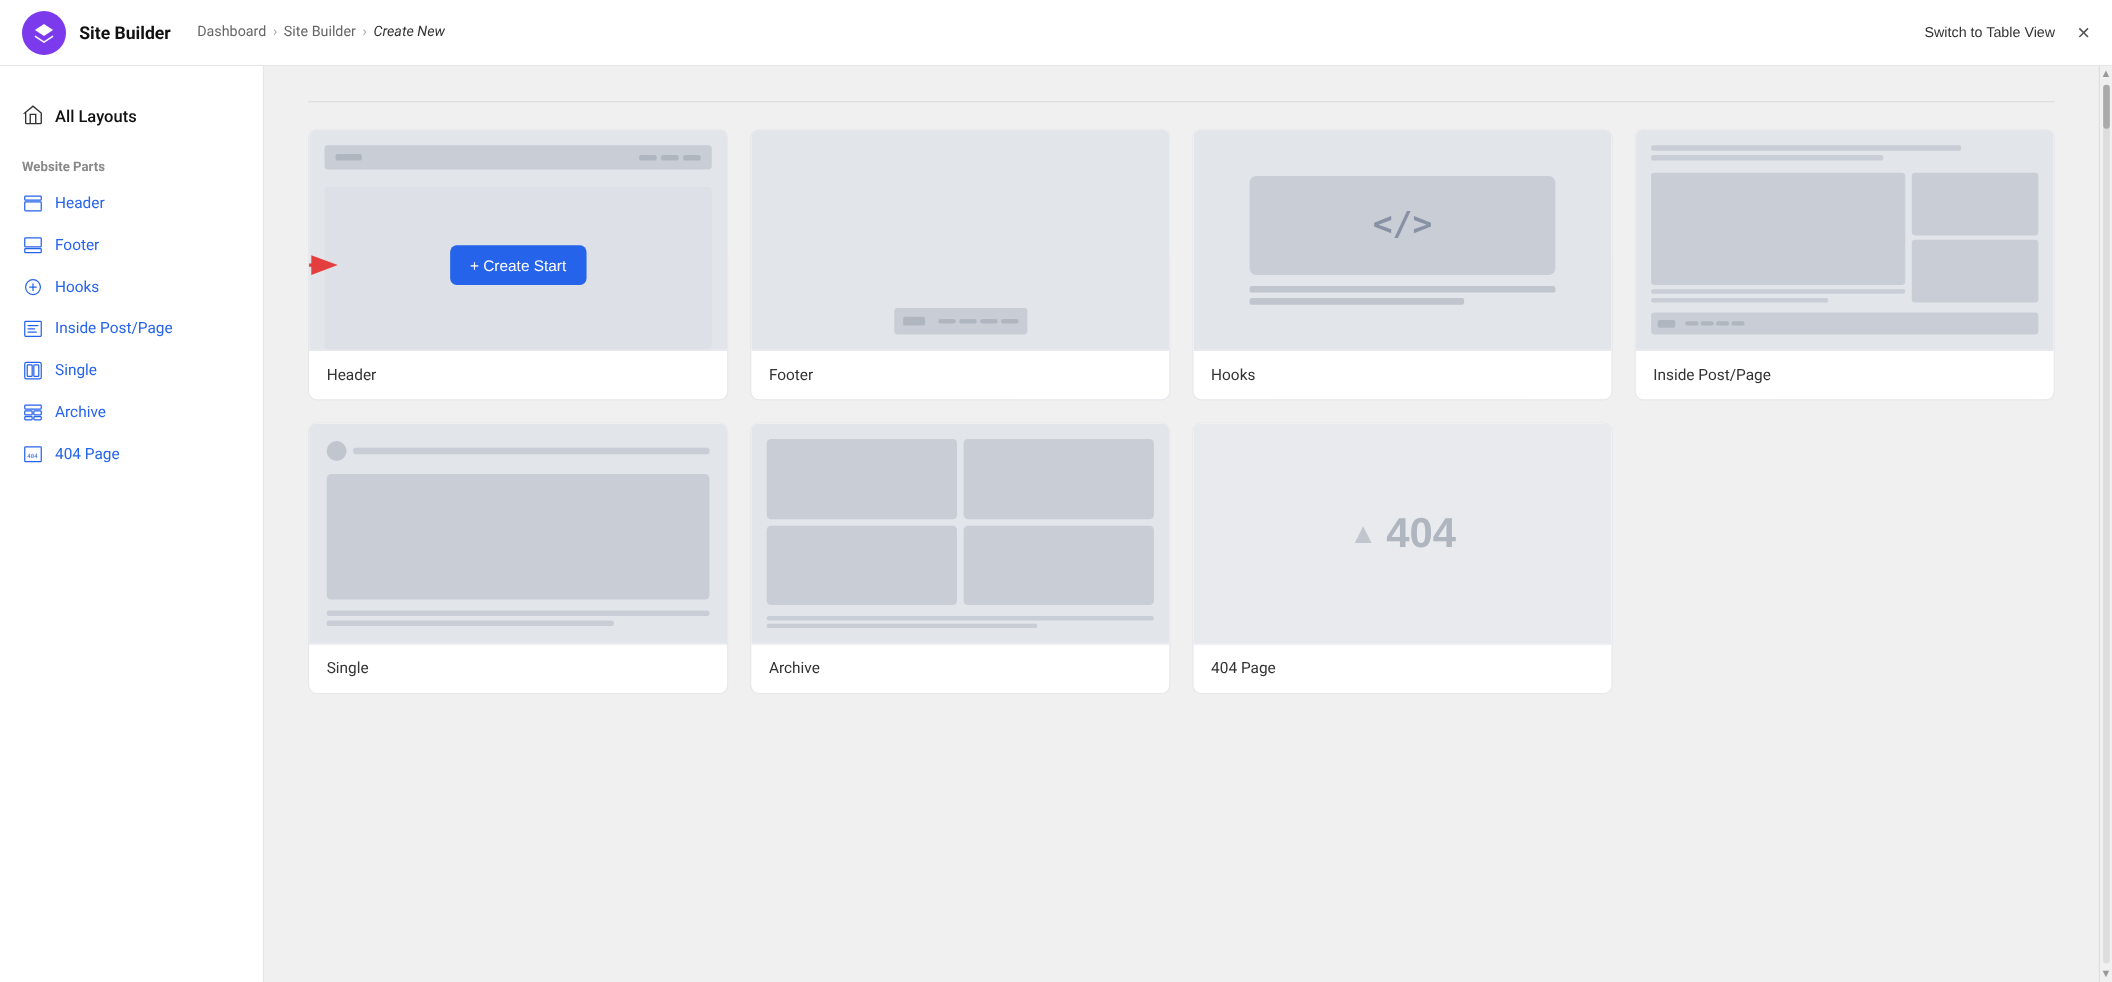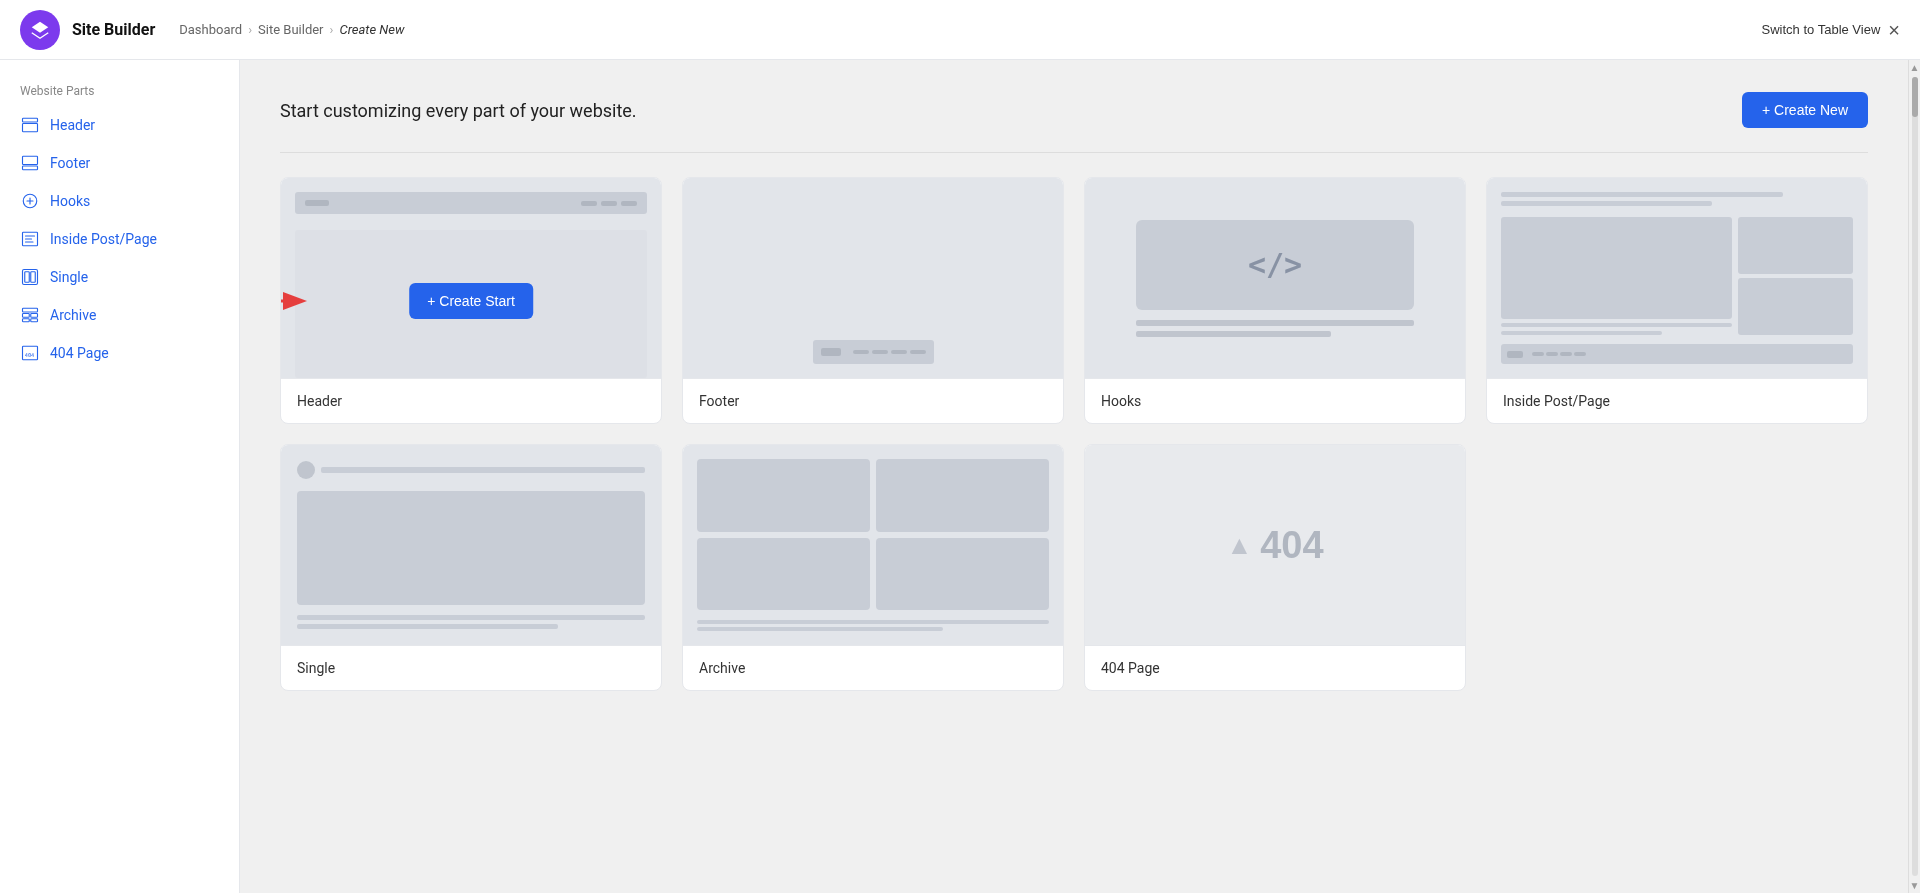--- a/index.html
+++ b/index.html
@@ -33,21 +33,21 @@
       margin-right: 12px;
     }
     .breadcrumb {
       display: flex; align-items: center; gap: 6px;
       font-size: 13px; color: #666;
     }
     .breadcrumb span.sep { color: #aaa; }
     .breadcrumb span.active { color: #333; font-style: italic; }
     .topnav-right {
       margin-left: auto;
-      display: flex; align-items: center; gap: 8px;
+      display: flex; align-items: center; gap: 20px;
     }
     .switch-view-btn {
       font-size: 13px; color: #333; background: none; border: none; cursor: pointer; text-decoration: none;
     }
     .close-btn {
       background: none; border: none; cursor: pointer; font-size: 20px; color: #555; line-height: 1;
     }
 
     
     .body-layout {
@@ -66,21 +66,21 @@
       overflow-y: auto;
     }
     .sidebar-all-layouts {
       display: flex; align-items: center; gap: 10px;
       padding: 10px 20px;
       font-size: 15px; color: #111; font-weight: 500;
       cursor: pointer;
       margin-bottom: 16px;
     }
     .sidebar-section-title {
-      font-size: 12px; font-weight: 400; color: #888;
+      font-size: 12px; font-weight: 700; color: #888;
       padding: 0 20px 8px;
       text-transform: none;
       letter-spacing: 0;
     }
     .sidebar-item {
       display: flex; align-items: center; gap: 10px;
       padding: 9px 20px;
       font-size: 14px; color: #2563eb; cursor: pointer;
       transition: background 0.15s;
     }
@@ -210,20 +210,29 @@
   </div>
   <div class="topnav-right">
     <button class="switch-view-btn">Switch to Table View</button>
     <button class="close-btn">×</button>
   </div>
 </nav>
 
 <div class="body-layout">
 
   <aside class="sidebar">
+    <div class="sidebar-all-layouts">
+      <span>
+        <svg width="20" height="20" viewBox="0 0 24 24" fill="none" stroke="#333" stroke-width="1.5">
+          <path d="M3 10.5L12 3l9 7.5V21a1 1 0 01-1 1H5a1 1 0 01-1-1v-10.5z"></path>
+          <path d="M9 22V12h6v10"></path>
+        </svg>
+      </span>
+      <span>All Layouts</span>
+    </div>
     <div class="sidebar-section-title">Website Parts</div>
 
     <div class="sidebar-item">
       <span class="sidebar-icon">
         <svg viewBox="0 0 24 24">
             <rect x="2" y="3" width="20" height="5" rx="1"></rect>
             <rect x="2" y="10" width="20" height="11" rx="1"></rect>
           </svg>
       </span>
       <span>Header</span>
@@ -288,24 +297,20 @@
         <svg viewBox="0 0 24 24">
             <rect x="2" y="3" width="20" height="18" rx="1"></rect>
             <text x="5" y="17" font-size="7" fill="#2563eb" stroke="none" font-family="monospace">404</text>
           </svg>
       </span>
       <span>404 Page</span>
     </div>
   </aside>
 
   <main class="main-content">
-    <div class="main-header">
-      <h2 class="main-header-title">Start customizing every part of your website.</h2>
-      <button class="create-new-btn">+ Create New</button>
-    </div>
     <hr class="divider">
 
     <div class="cards-grid">
 
       <div class="card" style="position:relative;">
         <div class="card-preview header-preview" style="padding:14px 14px 0; justify-content:flex-start; flex-direction:column;">
           <div class="header-nav-bar" style="width:100%; display:flex; align-items:center; background:#c8cdd6; border-radius:3px; padding: 5px 10px; height:22px; margin-bottom:8px;">
             <div style="width:24px;height:6px;background:#b0b6c0;border-radius:2px;"></div>
             <div style="display:flex;gap:4px;margin-left:auto;">
               <div style="width:16px;height:5px;background:#b0b6c0;border-radius:2px;"></div>

